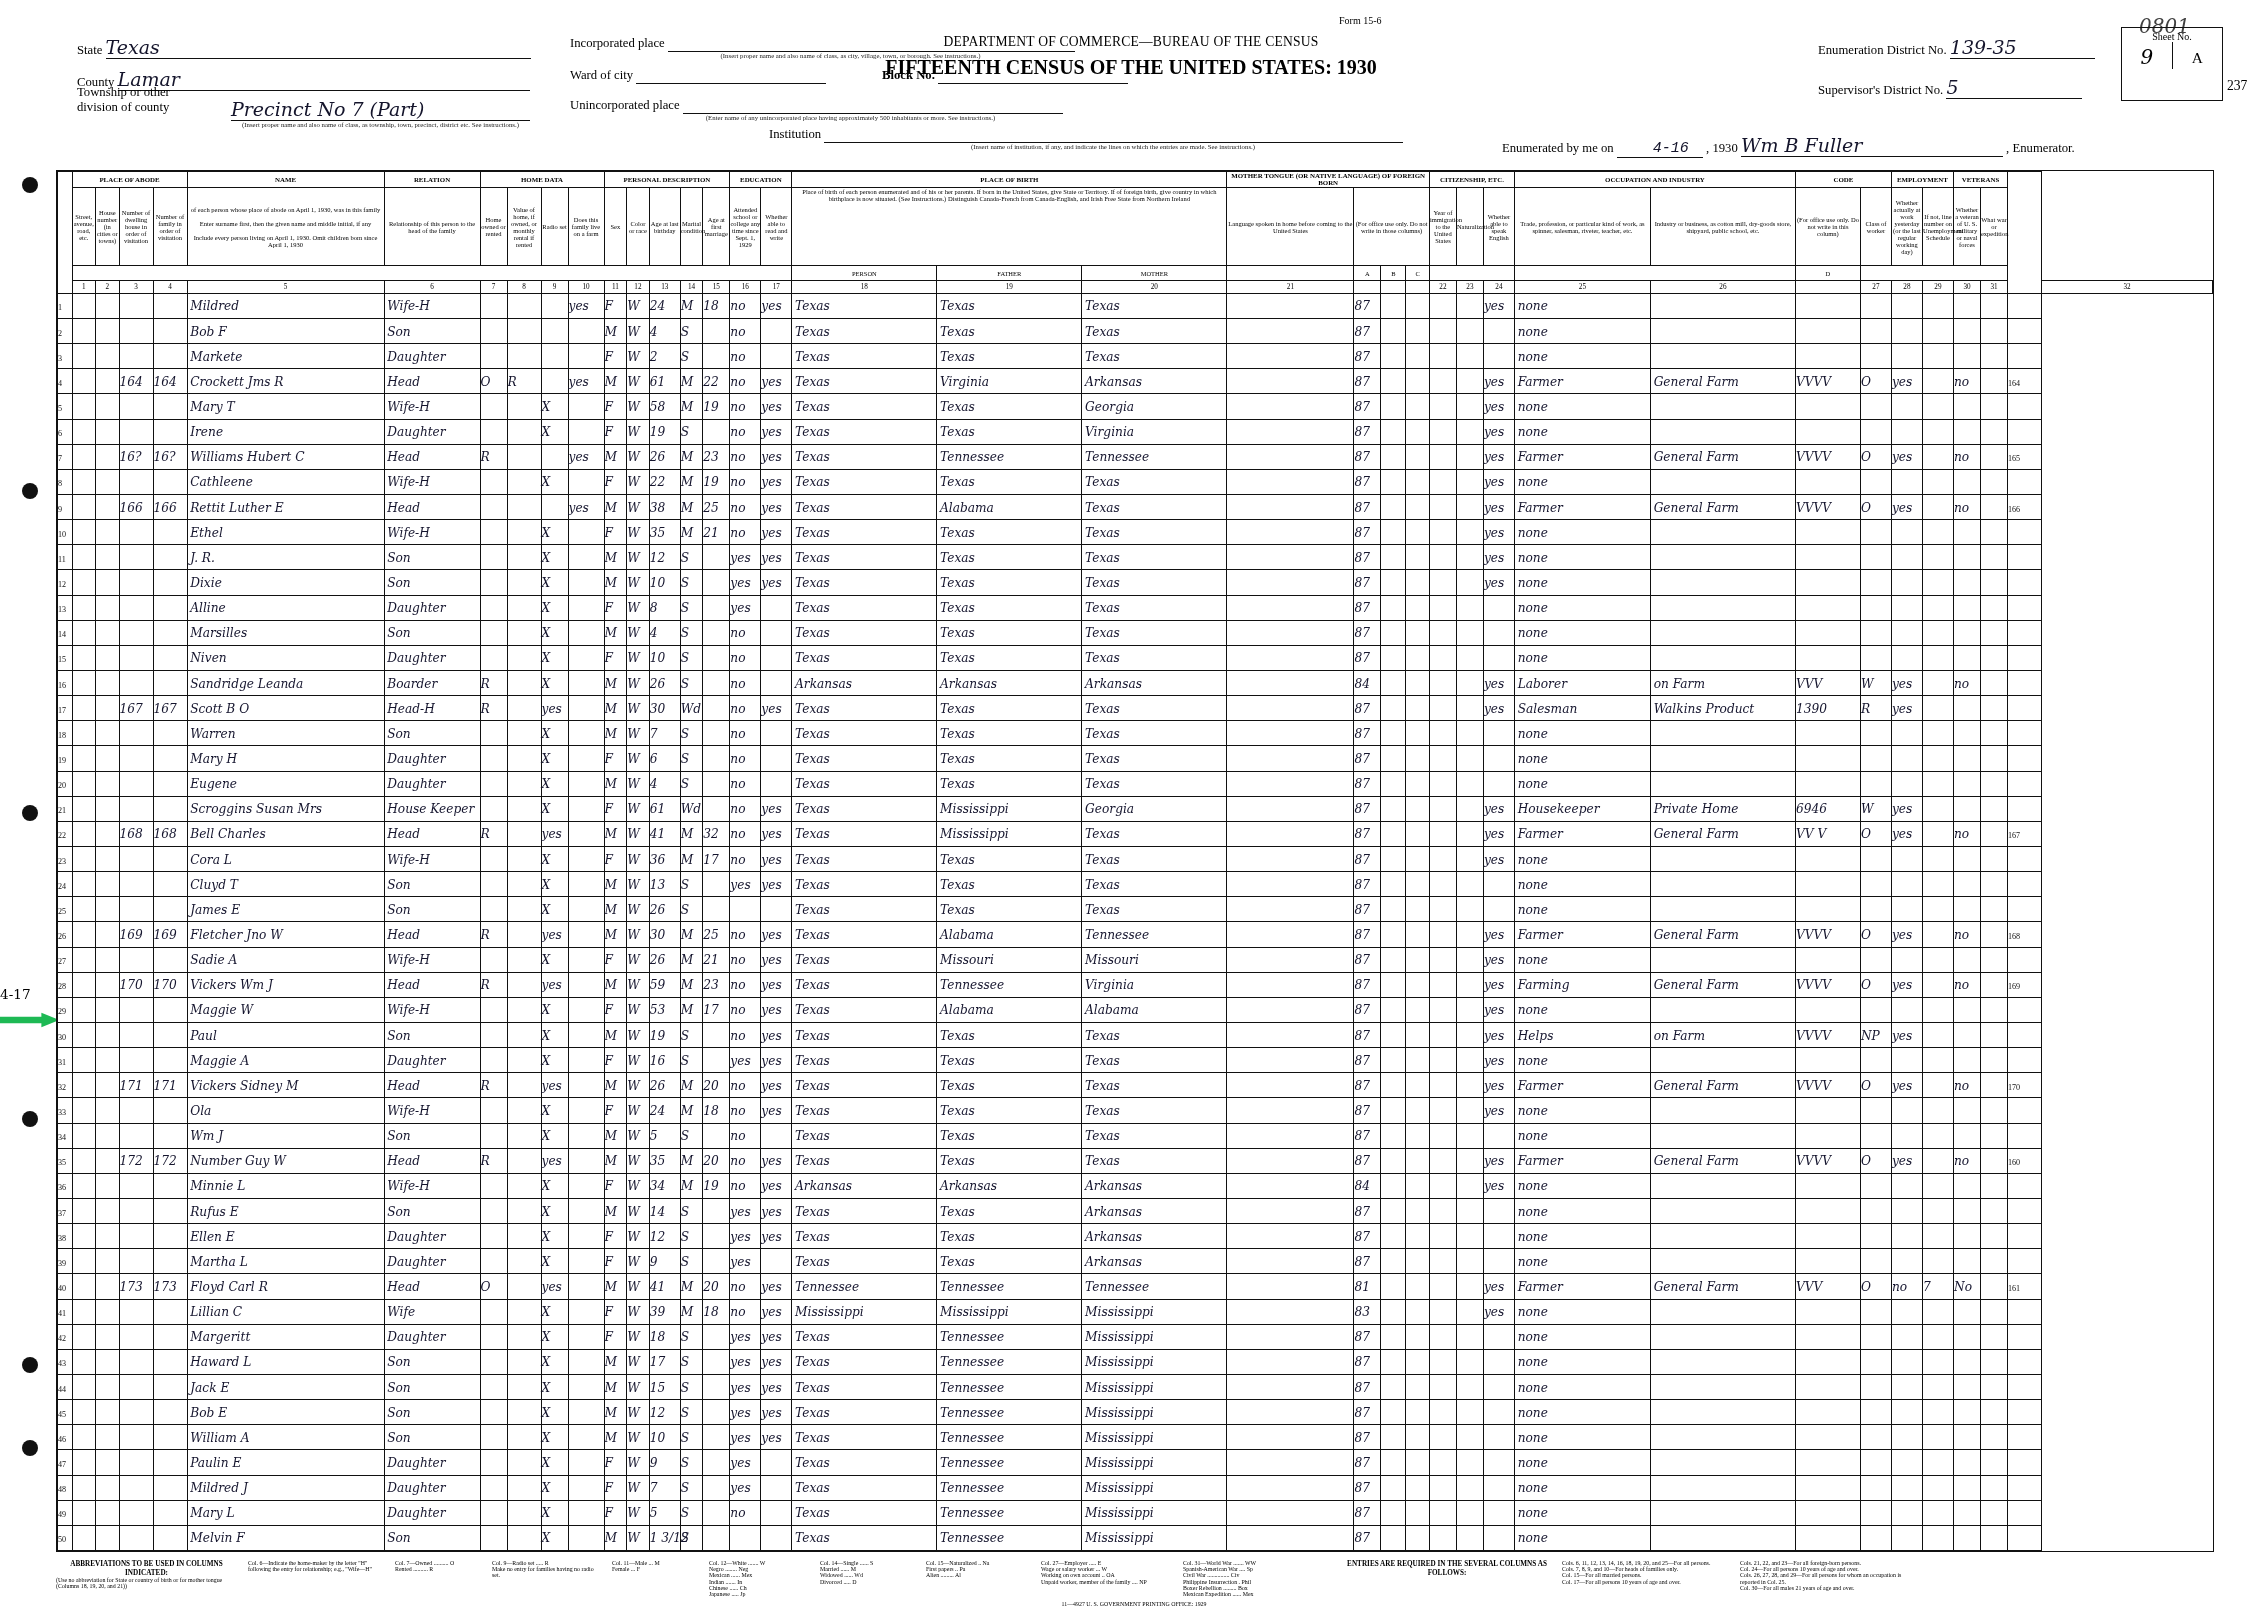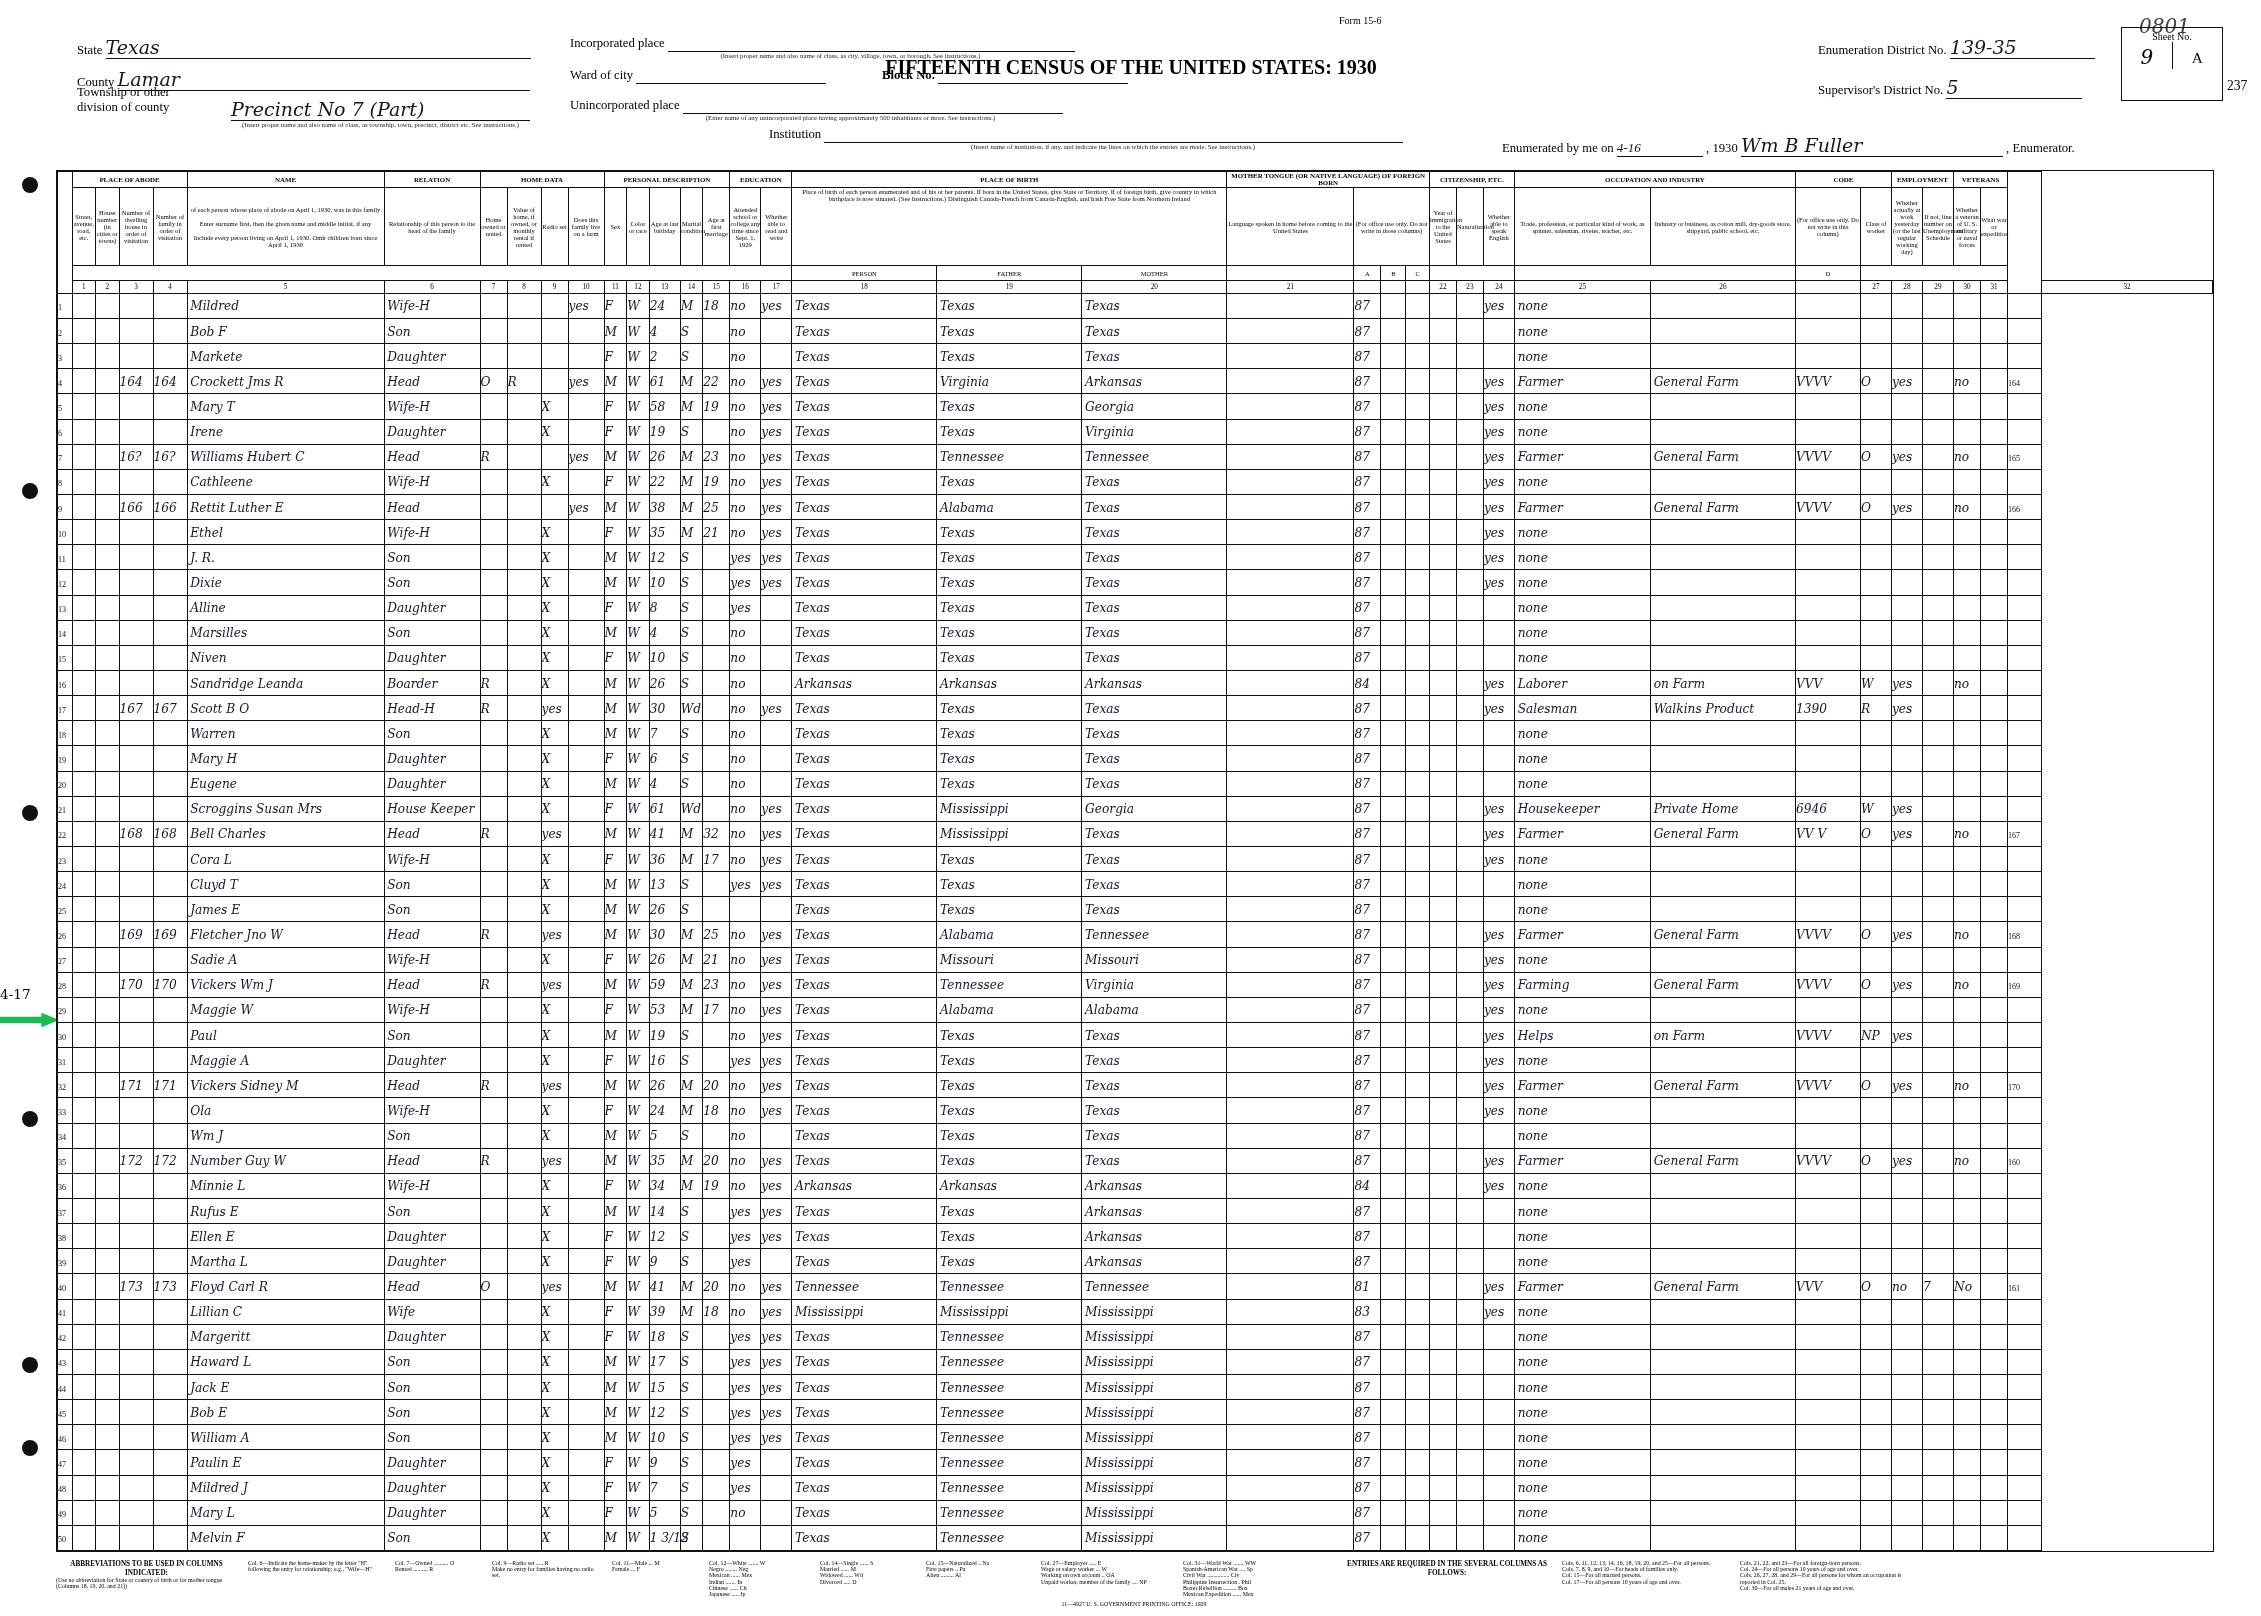--- a/index.html
+++ b/index.html
@@ -39,21 +39,21 @@
   #f-inst{left:769px;top:127px;}
   #f-enum{left:1502px;top:134px;}
   #f-ed{left:1818px;top:36px;}
   #f-sup{left:1818px;top:76px;}
   #sheetbox{position:absolute;left:2121px;top:27px;width:100px;height:72px;border:0.9px solid #111;}
   #sheetbox .lbl{font-size:10px;text-align:center;padding-top:2.7px;}
   #sheetbox .val{font-size:20px;text-align:center;font-family:"DejaVu Serif",serif;font-style:italic;padding-top:3.6px;}
   #sheet237{position:absolute;left:2227px;top:78px;font-size:13.6px;}
 
   .hw{font-family:"DejaVu Serif",serif;font-style:italic;font-size:19px;color:#14142b;}
-  .hw-s{font-family:Liberation Serif, serif;font-style:italic;font-size:13px;color:#14142b;}
+  .hw-s{font-family:Liberation Mono, monospace;font-style:italic;font-size:15px;color:#14142b;margin-left:36px;}
 
   
   #grid{position:absolute;left:56px;top:170px;width:2156px;height:1380px;border:1.4px solid #111;background:#fff;}
   table.sched{border-collapse:collapse;width:100%;height:100%;table-layout:fixed;}
   table.sched td{border:0.5px solid #111;padding:0;vertical-align:middle;}
   .hcell{font-size:6.5px;line-height:1.08;text-align:center;padding:0.9px 0.9px;vertical-align:top;}
   .hcell b{font-size:6.9px;}
   .colnum{font-size:7.2px;text-align:center;height:11.8px;}
   .rowline td{height:24px;}
   .rn{font-size:8.1px;text-align:center;color:#111;}
@@ -82,20 +82,21 @@
 
   <div class="hole" style="left:22px;top:177px;"></div>
   <div class="hole" style="left:22px;top:483px;"></div>
   <div class="hole" style="left:22px;top:805px;"></div>
   <div class="hole" style="left:22px;top:1111px;"></div>
   <div class="hole" style="left:22px;top:1357px;"></div>
   <div class="hole" style="left:22px;top:1440px;"></div>
 
   <div id="topbar">
     <div id="formno">Form 15-6</div>
+    <div class="hdr-title" id="deptline">DEPARTMENT OF COMMERCE—BUREAU OF THE CENSUS</div>
     <div class="hdr-title" id="censusline">FIFTEENTH CENSUS OF THE UNITED STATES: 1930</div>
 
     <div id="stamp" class="hw">0801</div>
 
     <div class="fl" id="f-state">
       <span>State</span>
       <span class="ul" style="width:425px;"><span class="hw">Texas</span></span>
     </div>
 
     <div class="fl" id="f-county">

